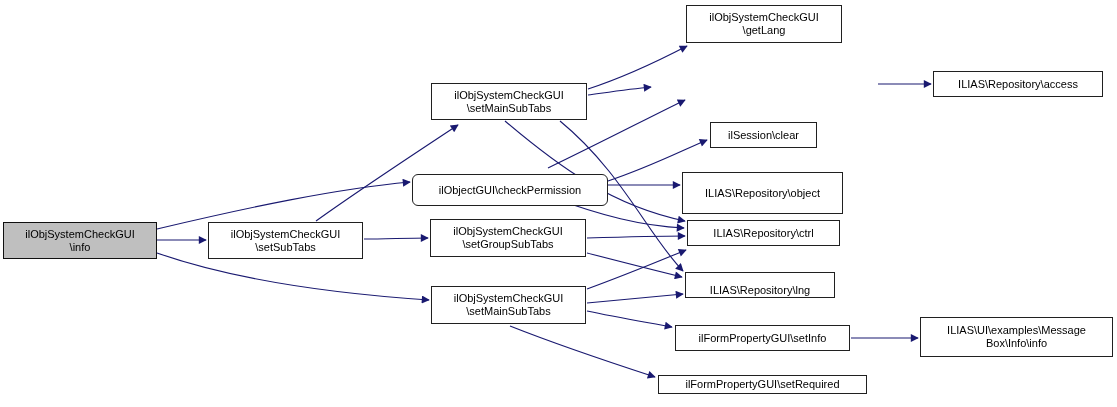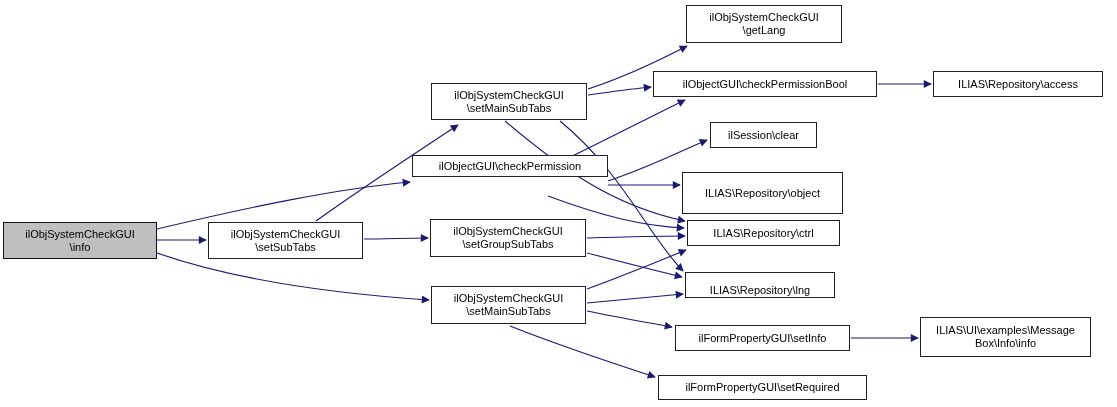--- a/index.html
+++ b/index.html
@@ -64,56 +64,53 @@
       <span>\info</span>
     </div>
     <div class="node" style="left: 208px; top: 222px; width: 155px; height: 37px;">
       <span>ilObjSystemCheckGUI</span>
       <span>\setSubTabs</span>
     </div>
     <div class="node" style="left: 431px; top: 83px; width: 156px; height: 37px;">
       <span>ilObjSystemCheckGUI</span>
       <span>\setMainSubTabs</span>
     </div>
-    <div class="node" style="left: 412px; top: 155px; width: 196px; height: 22px;">
+    <div class="node" style="left: 412px; top: 174px; width: 196px; height: 32px; border-radius: 6px;">
       <span>ilObjectGUI\checkPermission</span>
     </div>
     <div class="node" style="left: 430px; top: 219px; width: 156px; height: 38px;">
       <span>ilObjSystemCheckGUI</span>
       <span>\setGroupSubTabs</span>
     </div>
     <div class="node" style="left: 431px; top: 286px; width: 155px; height: 38px;">
       <span>ilObjSystemCheckGUI</span>
       <span>\setMainSubTabs</span>
     </div>
     <div class="node" style="left: 686px; top: 5px; width: 156px; height: 38px;">
       <span>ilObjSystemCheckGUI</span>
       <span>\getLang</span>
-    </div>
-    <div class="node" style="left: 653px; top: 71px; width: 224px; height: 26px;">
-      <span>ilObjectGUI\checkPermissionBool</span>
     </div>
     <div class="node" style="left: 710px; top: 122px; width: 107px; height: 26px;">
       <span>ilSession\clear</span>
     </div>
     <div class="node" style="left: 682px; top: 172px; width: 161px; height: 42px;">
       <span>ILIAS\Repository\object</span>
     </div>
     <div class="node" style="left: 687px; top: 220px; width: 153px; height: 26px;">
       <span>ILIAS\Repository\ctrl</span>
     </div>
     <div class="node" style="left: 685px; top: 272px; width: 150px; height: 26px; justify-content: flex-end;">
       <span>ILIAS\Repository\lng</span>
     </div>
     <div class="node" style="left: 675px; top: 325px; width: 175px; height: 26px;">
       <span>ilFormPropertyGUI\setInfo</span>
     </div>
     <div class="node" style="left: 933px; top: 71px; width: 170px; height: 26px;">
       <span>ILIAS\Repository\access</span>
     </div>
-    <div class="node" style="left: 658px; top: 375px; width: 209px; height: 25px;">
+    <div class="node" style="left: 658px; top: 375px; width: 209px; height: 19px;">
       <span>ilFormPropertyGUI\setRequired</span>
     </div>
-    <div class="node" style="left: 920px; top: 317px; width: 171px; height: 40px; text-align: center;">
+    <div class="node" style="left: 920px; top: 317px; width: 193px; height: 40px; text-align: center;">
       <span>ILIAS\UI\examples\Message</span>
       <span>Box\Info\info</span>
     </div>
   </div>
 
 </body></html>

